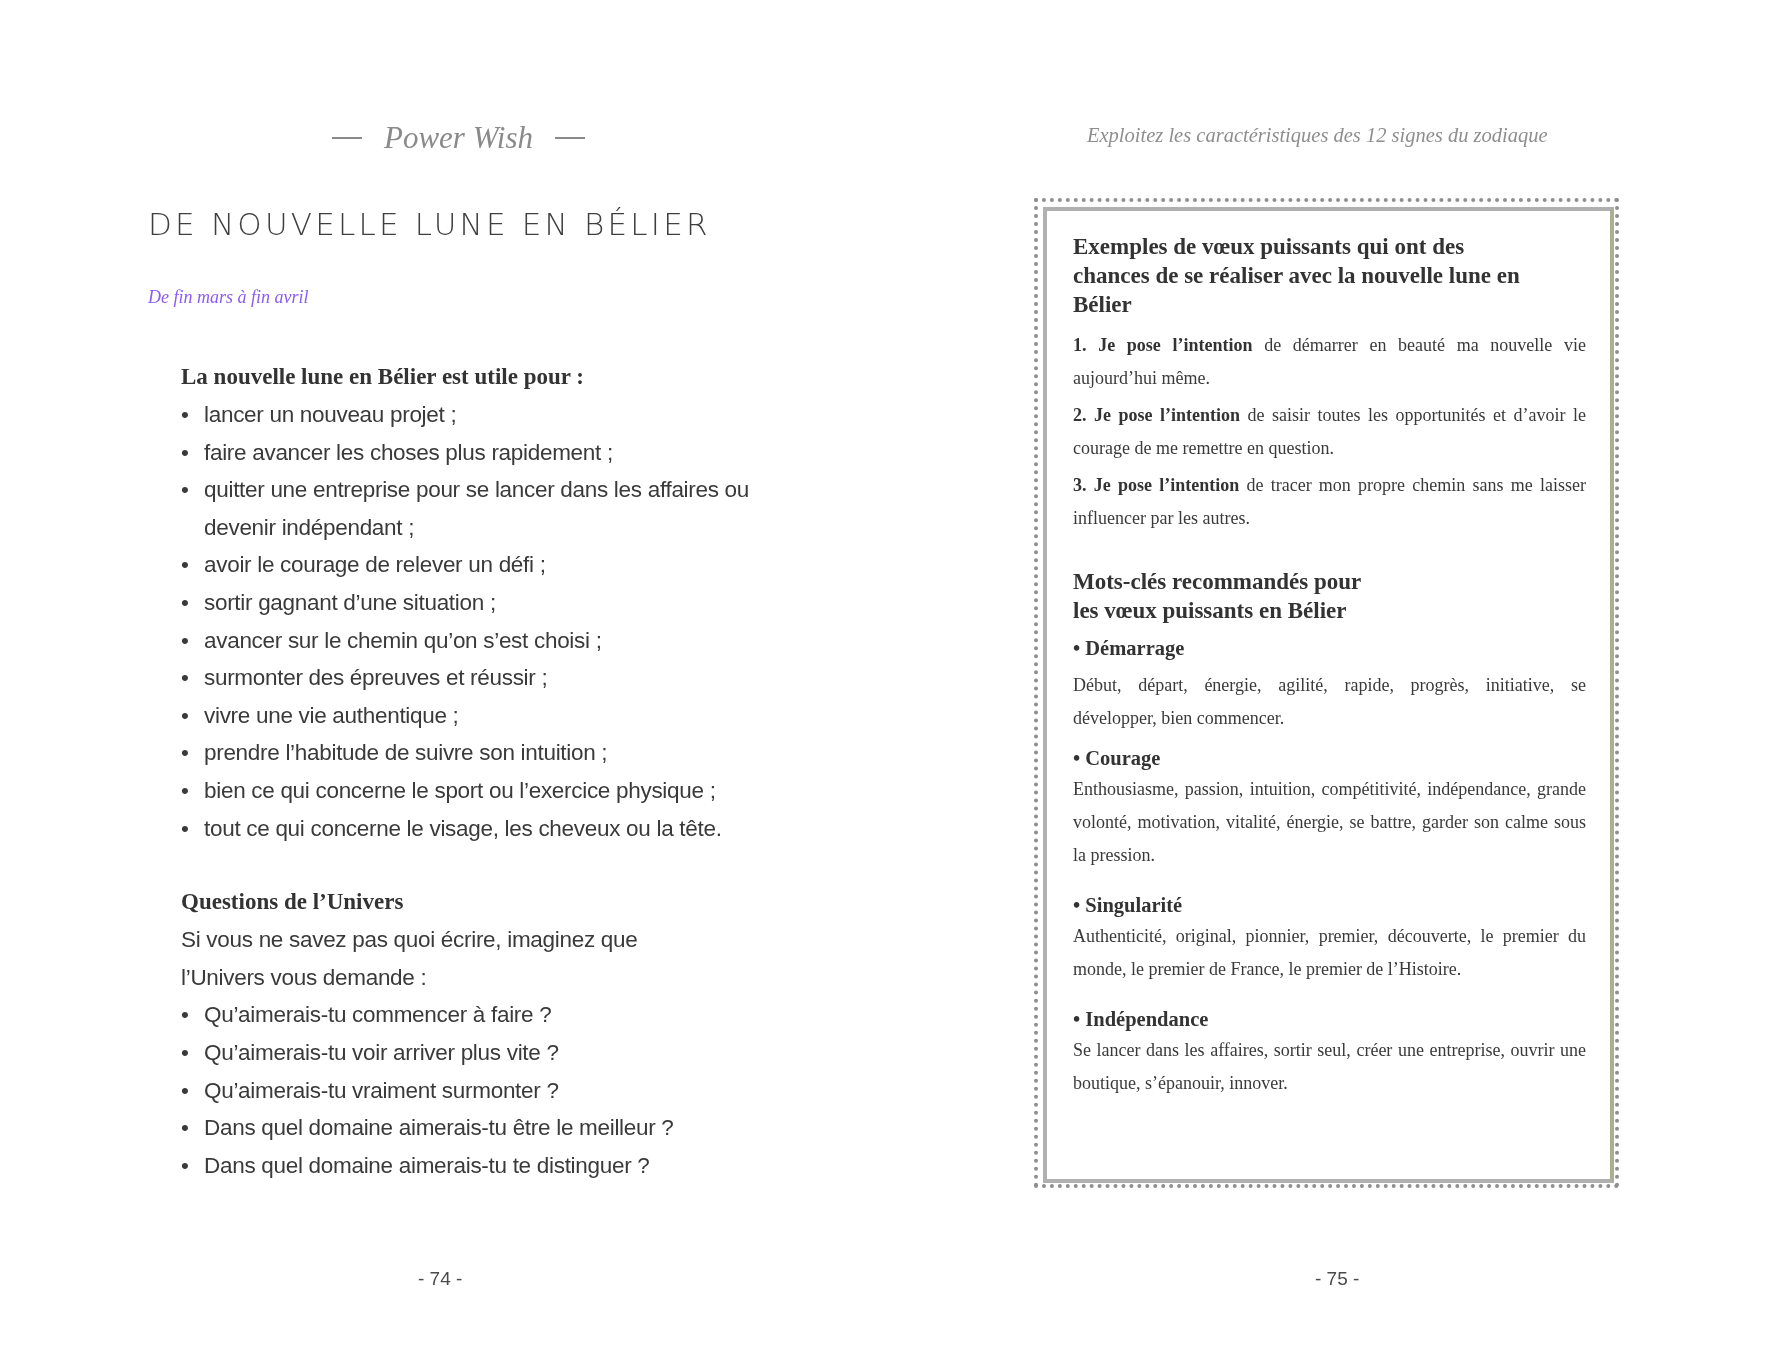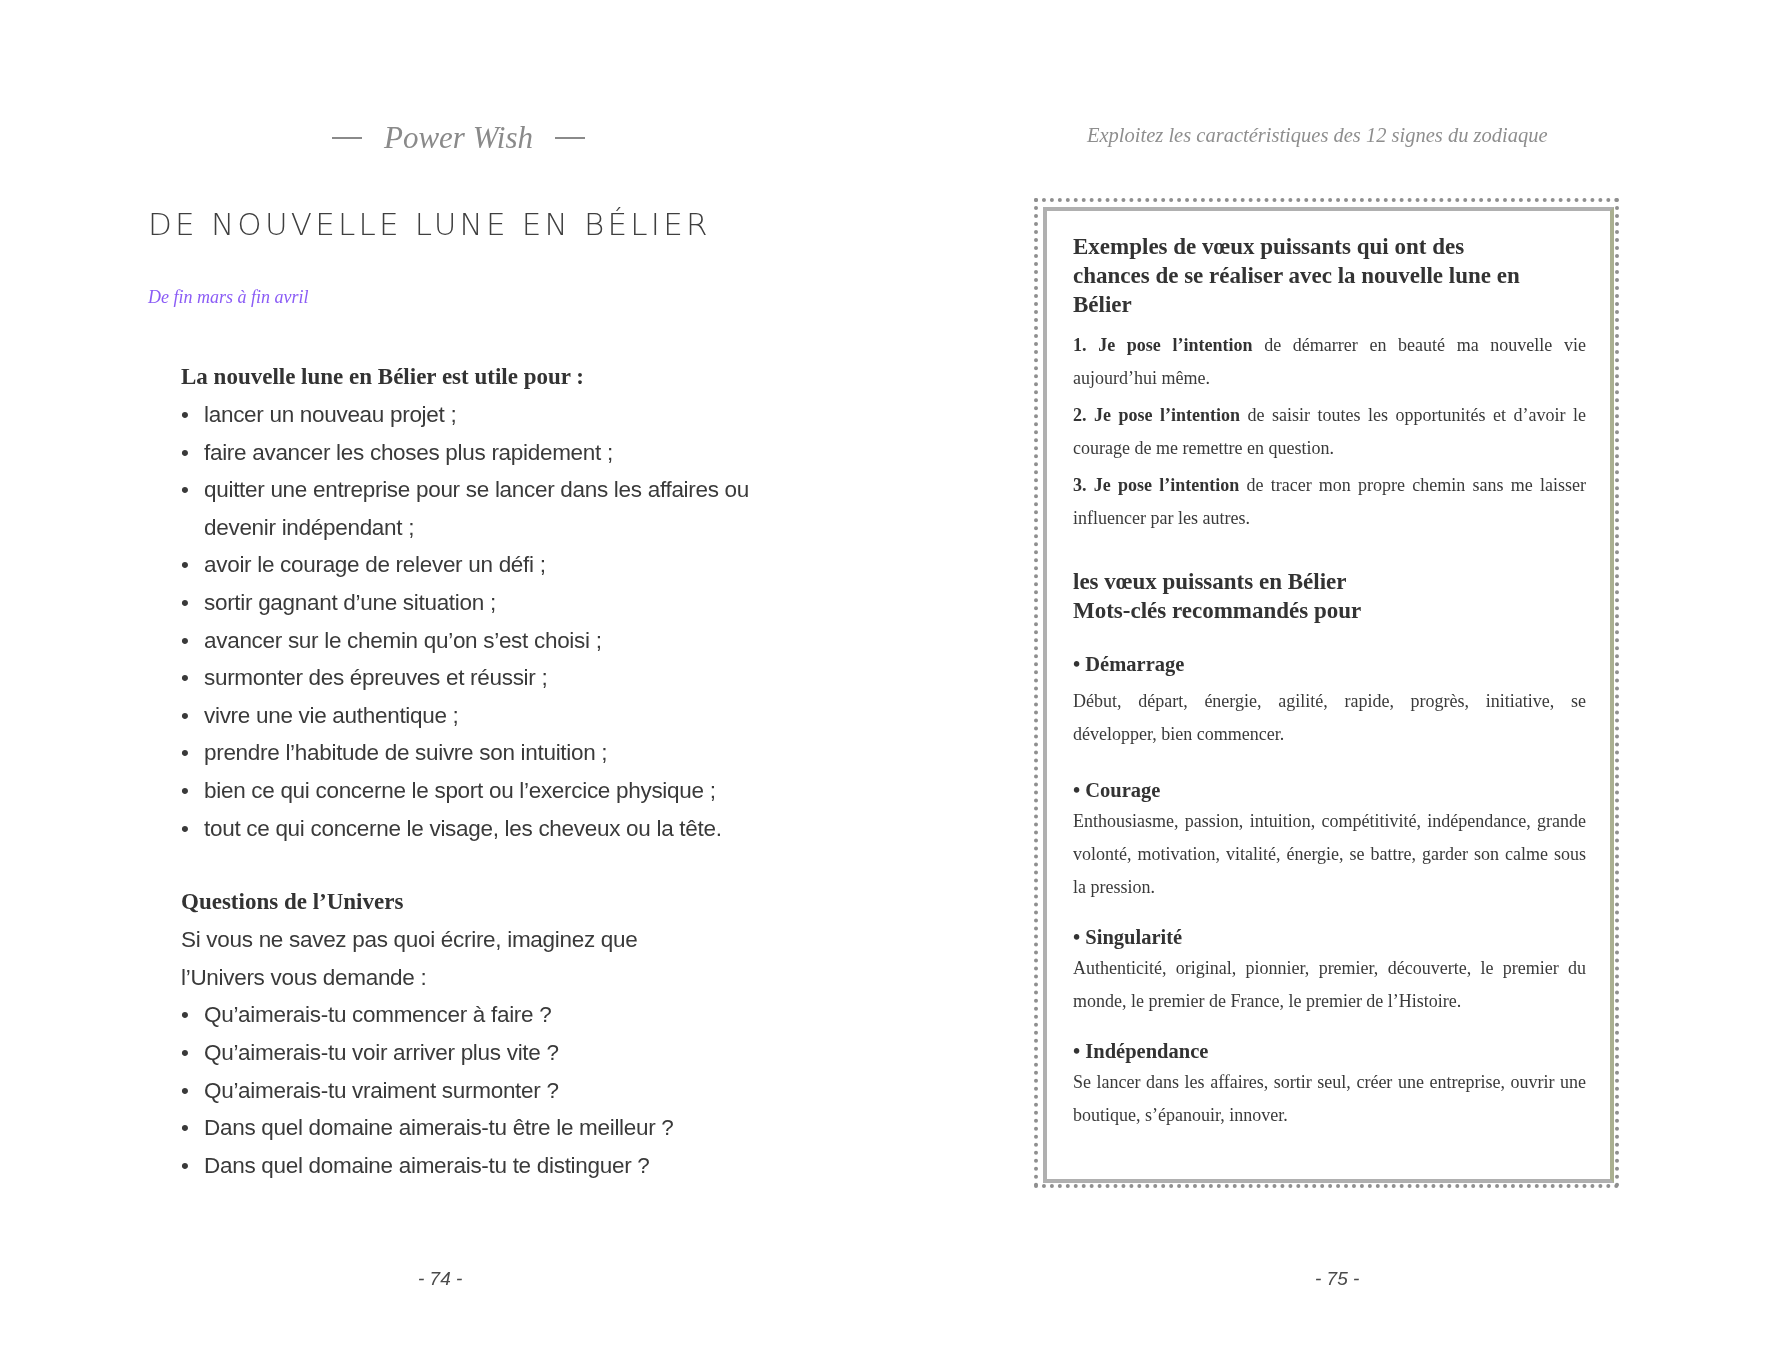--- a/index.html
+++ b/index.html
@@ -32,23 +32,23 @@
 
   
   .box-outer { position: absolute; left: 148px; top: 198px; width: 585px; height: 990px;
                border: 4px dotted #8f8f8f; box-sizing: border-box; }
   .box-inner { position: absolute; left: 157px; top: 207px; width: 571px; height: 976px;
                border: 4px solid #b0b0b0; border-right-color: #aab090; box-sizing: border-box; }
   .box-content { position: absolute; left: 187px; top: 232px; width: 513px; }
   .box-h { font-family: "Liberation Serif", serif; font-weight: bold; font-size: 23px; line-height: 29px; color: #333; }
   .box-p { font-family: "Liberation Serif", serif; font-size: 18px; line-height: 33px; color: #3a3a3a; text-align: justify; }
   .box-p b { color: #333; }
-  .kw { font-family: "Liberation Serif", serif; font-weight: bold; font-size: 20.5px; line-height: 30px; color: #333; margin-top: 24px; }
+  .kw { font-family: "Liberation Serif", serif; font-weight: bold; font-size: 20.5px; line-height: 30px; color: #333; margin-top: 8px; }
 
-  .pnum { position: absolute; top: 1268px; font-family: "Liberation Sans", sans-serif; font-style: italic; font-size: 19px; color: #4a4a4a; }
+  .pnum { position: absolute; top: 1268px; font-family: "Liberation Sans", sans-serif; font-size: 19px; color: #4a4a4a; }
 </style>
 </head>
 <body>
 
 <div class="page left">
   <div class="run-left">
     <span class="dash"></span>
     <span>Power Wish</span>
     <span class="dash"></span>
   </div>
@@ -96,22 +96,22 @@
 
   <div class="box-content">
     <div class="box-h" style="width:470px">Exemples de vœux puissants qui ont des chances de se réaliser avec la nouvelle lune en Bélier</div>
     <div id="examples-list" style="margin-top:10px">
         <div class="box-p" style="margin-bottom: 4px;"><b>1. Je pose l’intention</b><span> de démarrer en beauté ma nouvelle vie aujourd’hui même.</span></div>
         <div class="box-p" style="margin-bottom: 4px;"><b>2. Je pose l’intention</b><span> de saisir toutes les opportunités et d’avoir le courage de me remettre en question.</span></div>
         <div class="box-p" style="margin-bottom: 4px;"><b>3. Je pose l’intention</b><span> de tracer mon propre chemin sans me laisser influencer par les autres.</span></div>
       </div>
     <div style="height:28px"></div>
     <div class="box-h">
+      <div>Mots-clés recommandés pour</div>
       <div>les vœux puissants en Bélier</div>
-      <div>Mots-clés recommandés pour</div>
     </div>
     <div id="keywords-list">
         <div class="kw">• Démarrage</div>
         <div class="box-p" style="margin-top: 6px;">Début, départ, énergie, agilité, rapide, progrès, initiative, se développer, bien commencer.</div>
         <div class="kw">• Courage</div>
         <div class="box-p">Enthousiasme, passion, intuition, compétitivité, indépendance, grande volonté, motivation, vitalité, énergie, se battre, garder son calme sous la pression.</div>
         <div class="kw" style="margin-top: 18px;">• Singularité</div>
         <div class="box-p">Authenticité, original, pionnier, premier, découverte, le premier du monde, le premier de France, le premier de l’Histoire.</div>
         <div class="kw" style="margin-top: 18px;">• Indépendance</div>
         <div class="box-p">Se lancer dans les affaires, sortir seul, créer une entreprise, ouvrir une boutique, s’épanouir, innover.</div>

